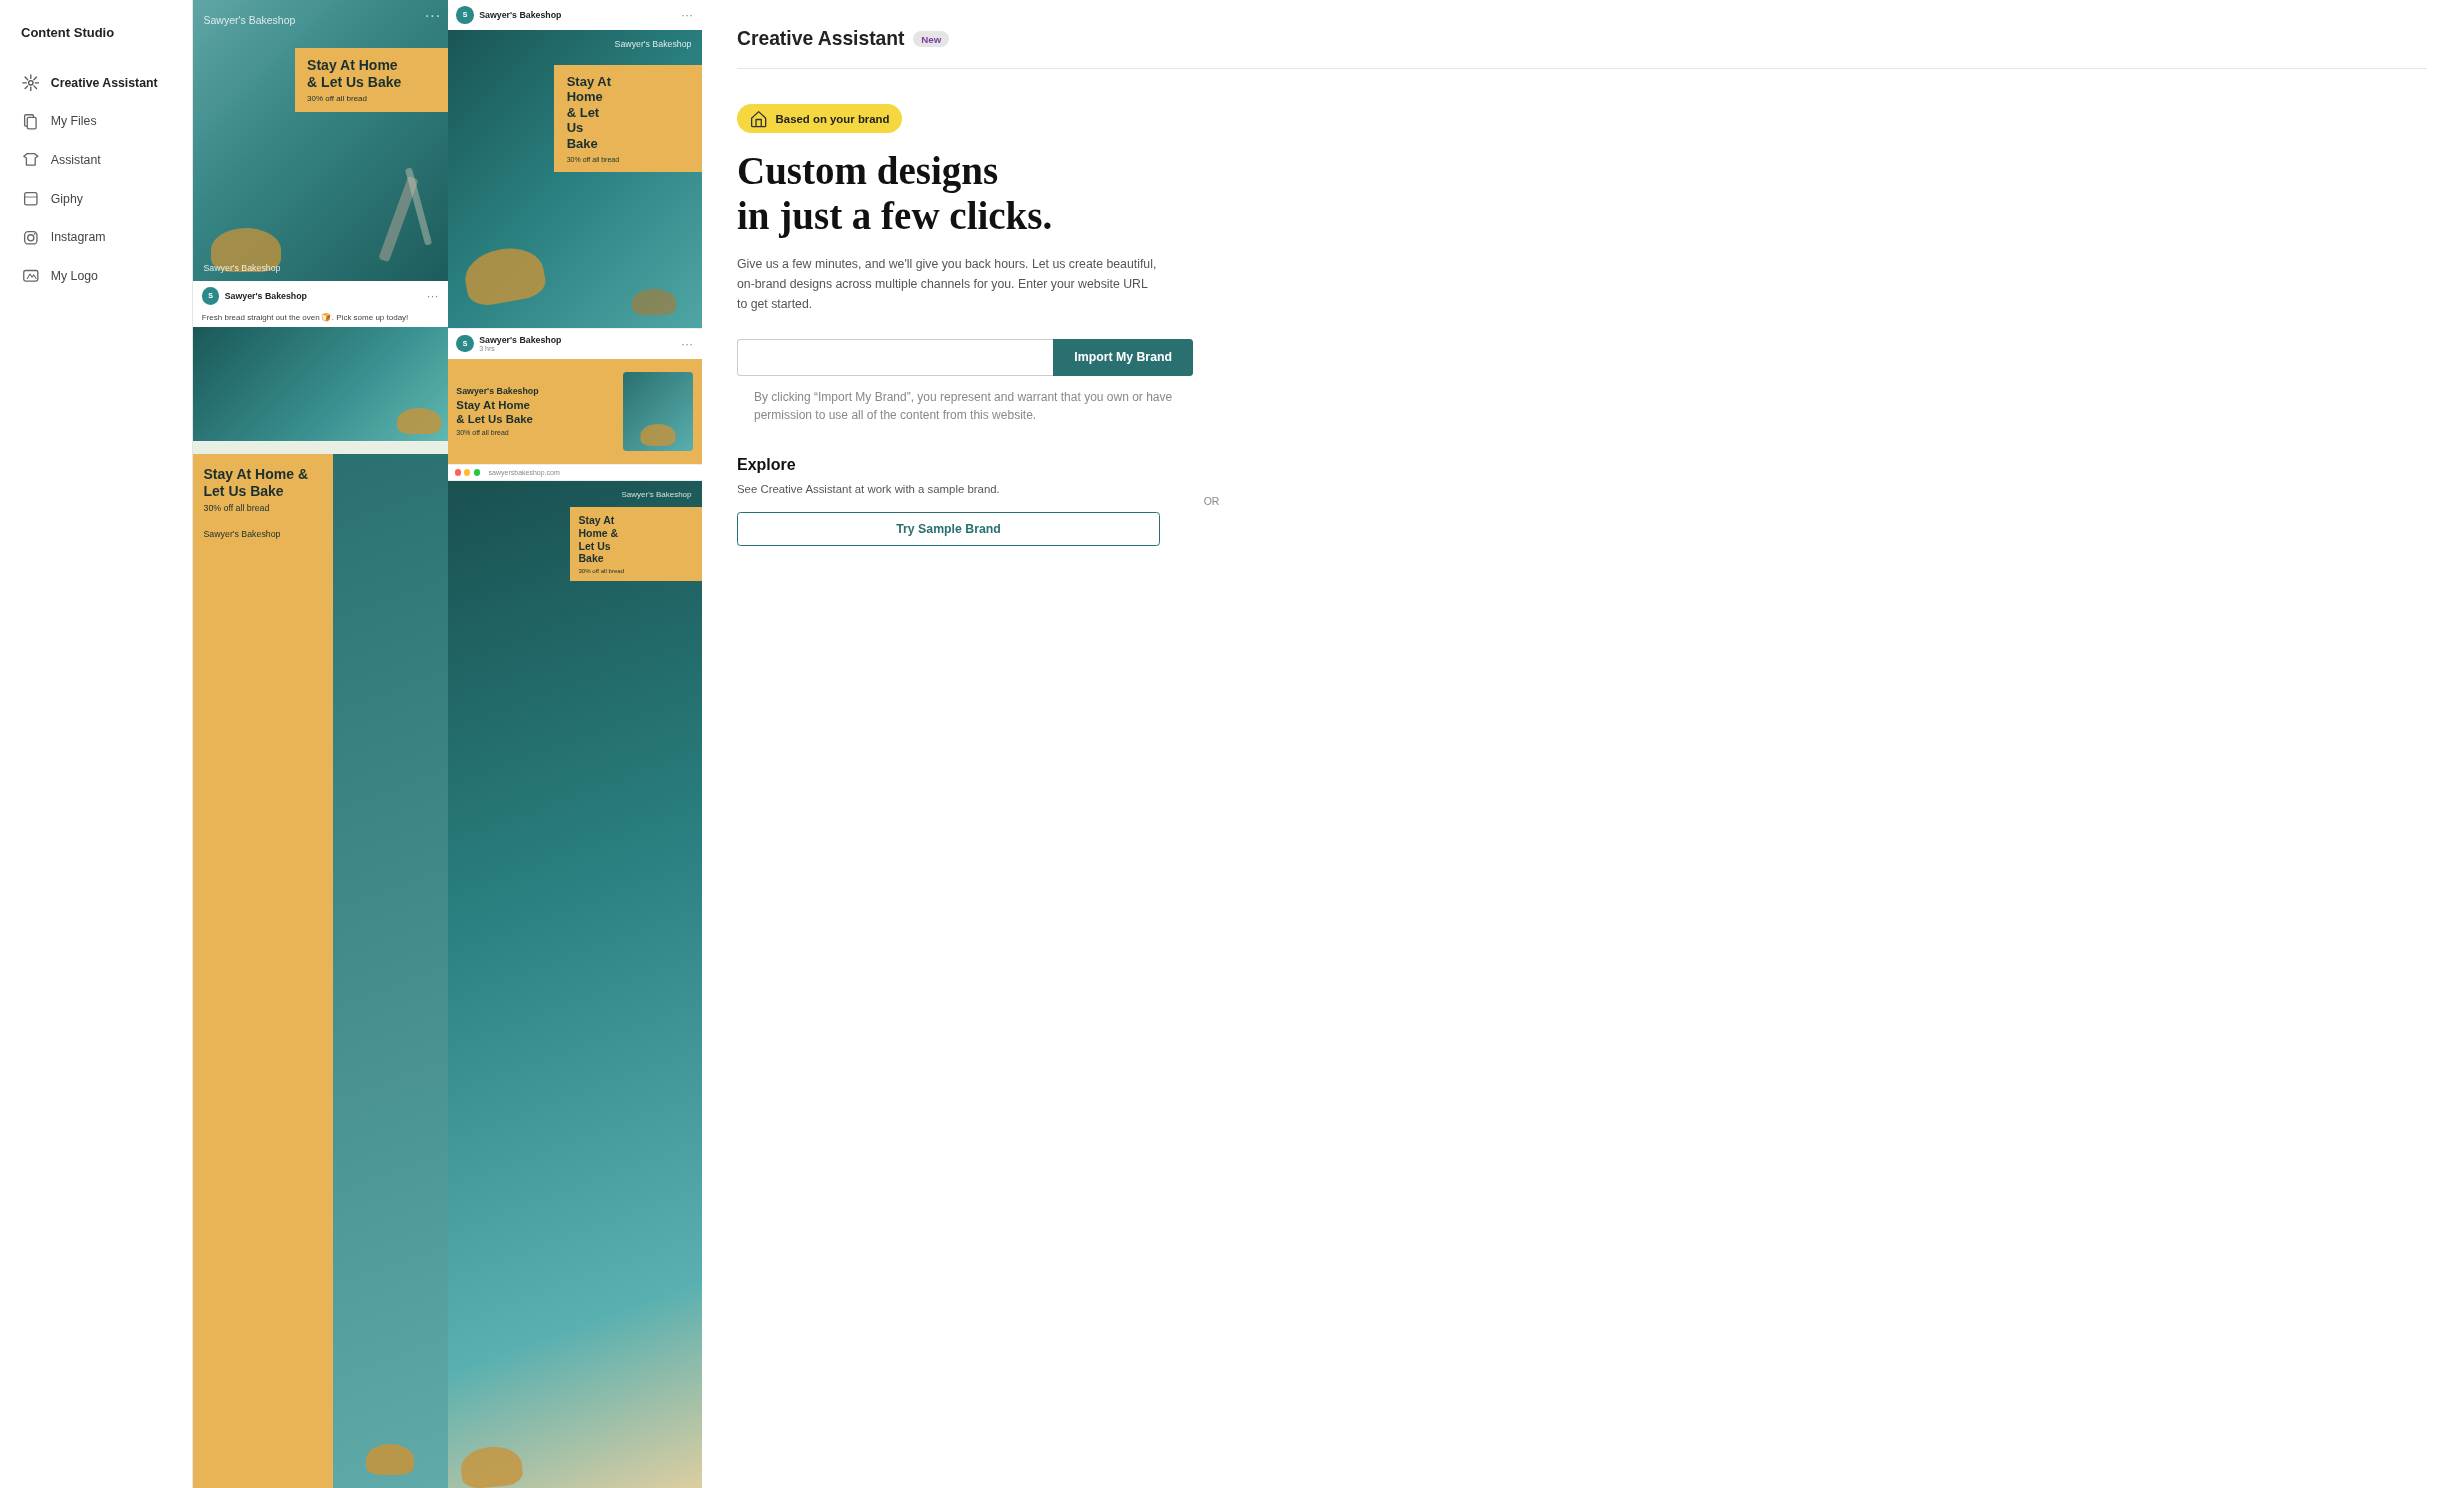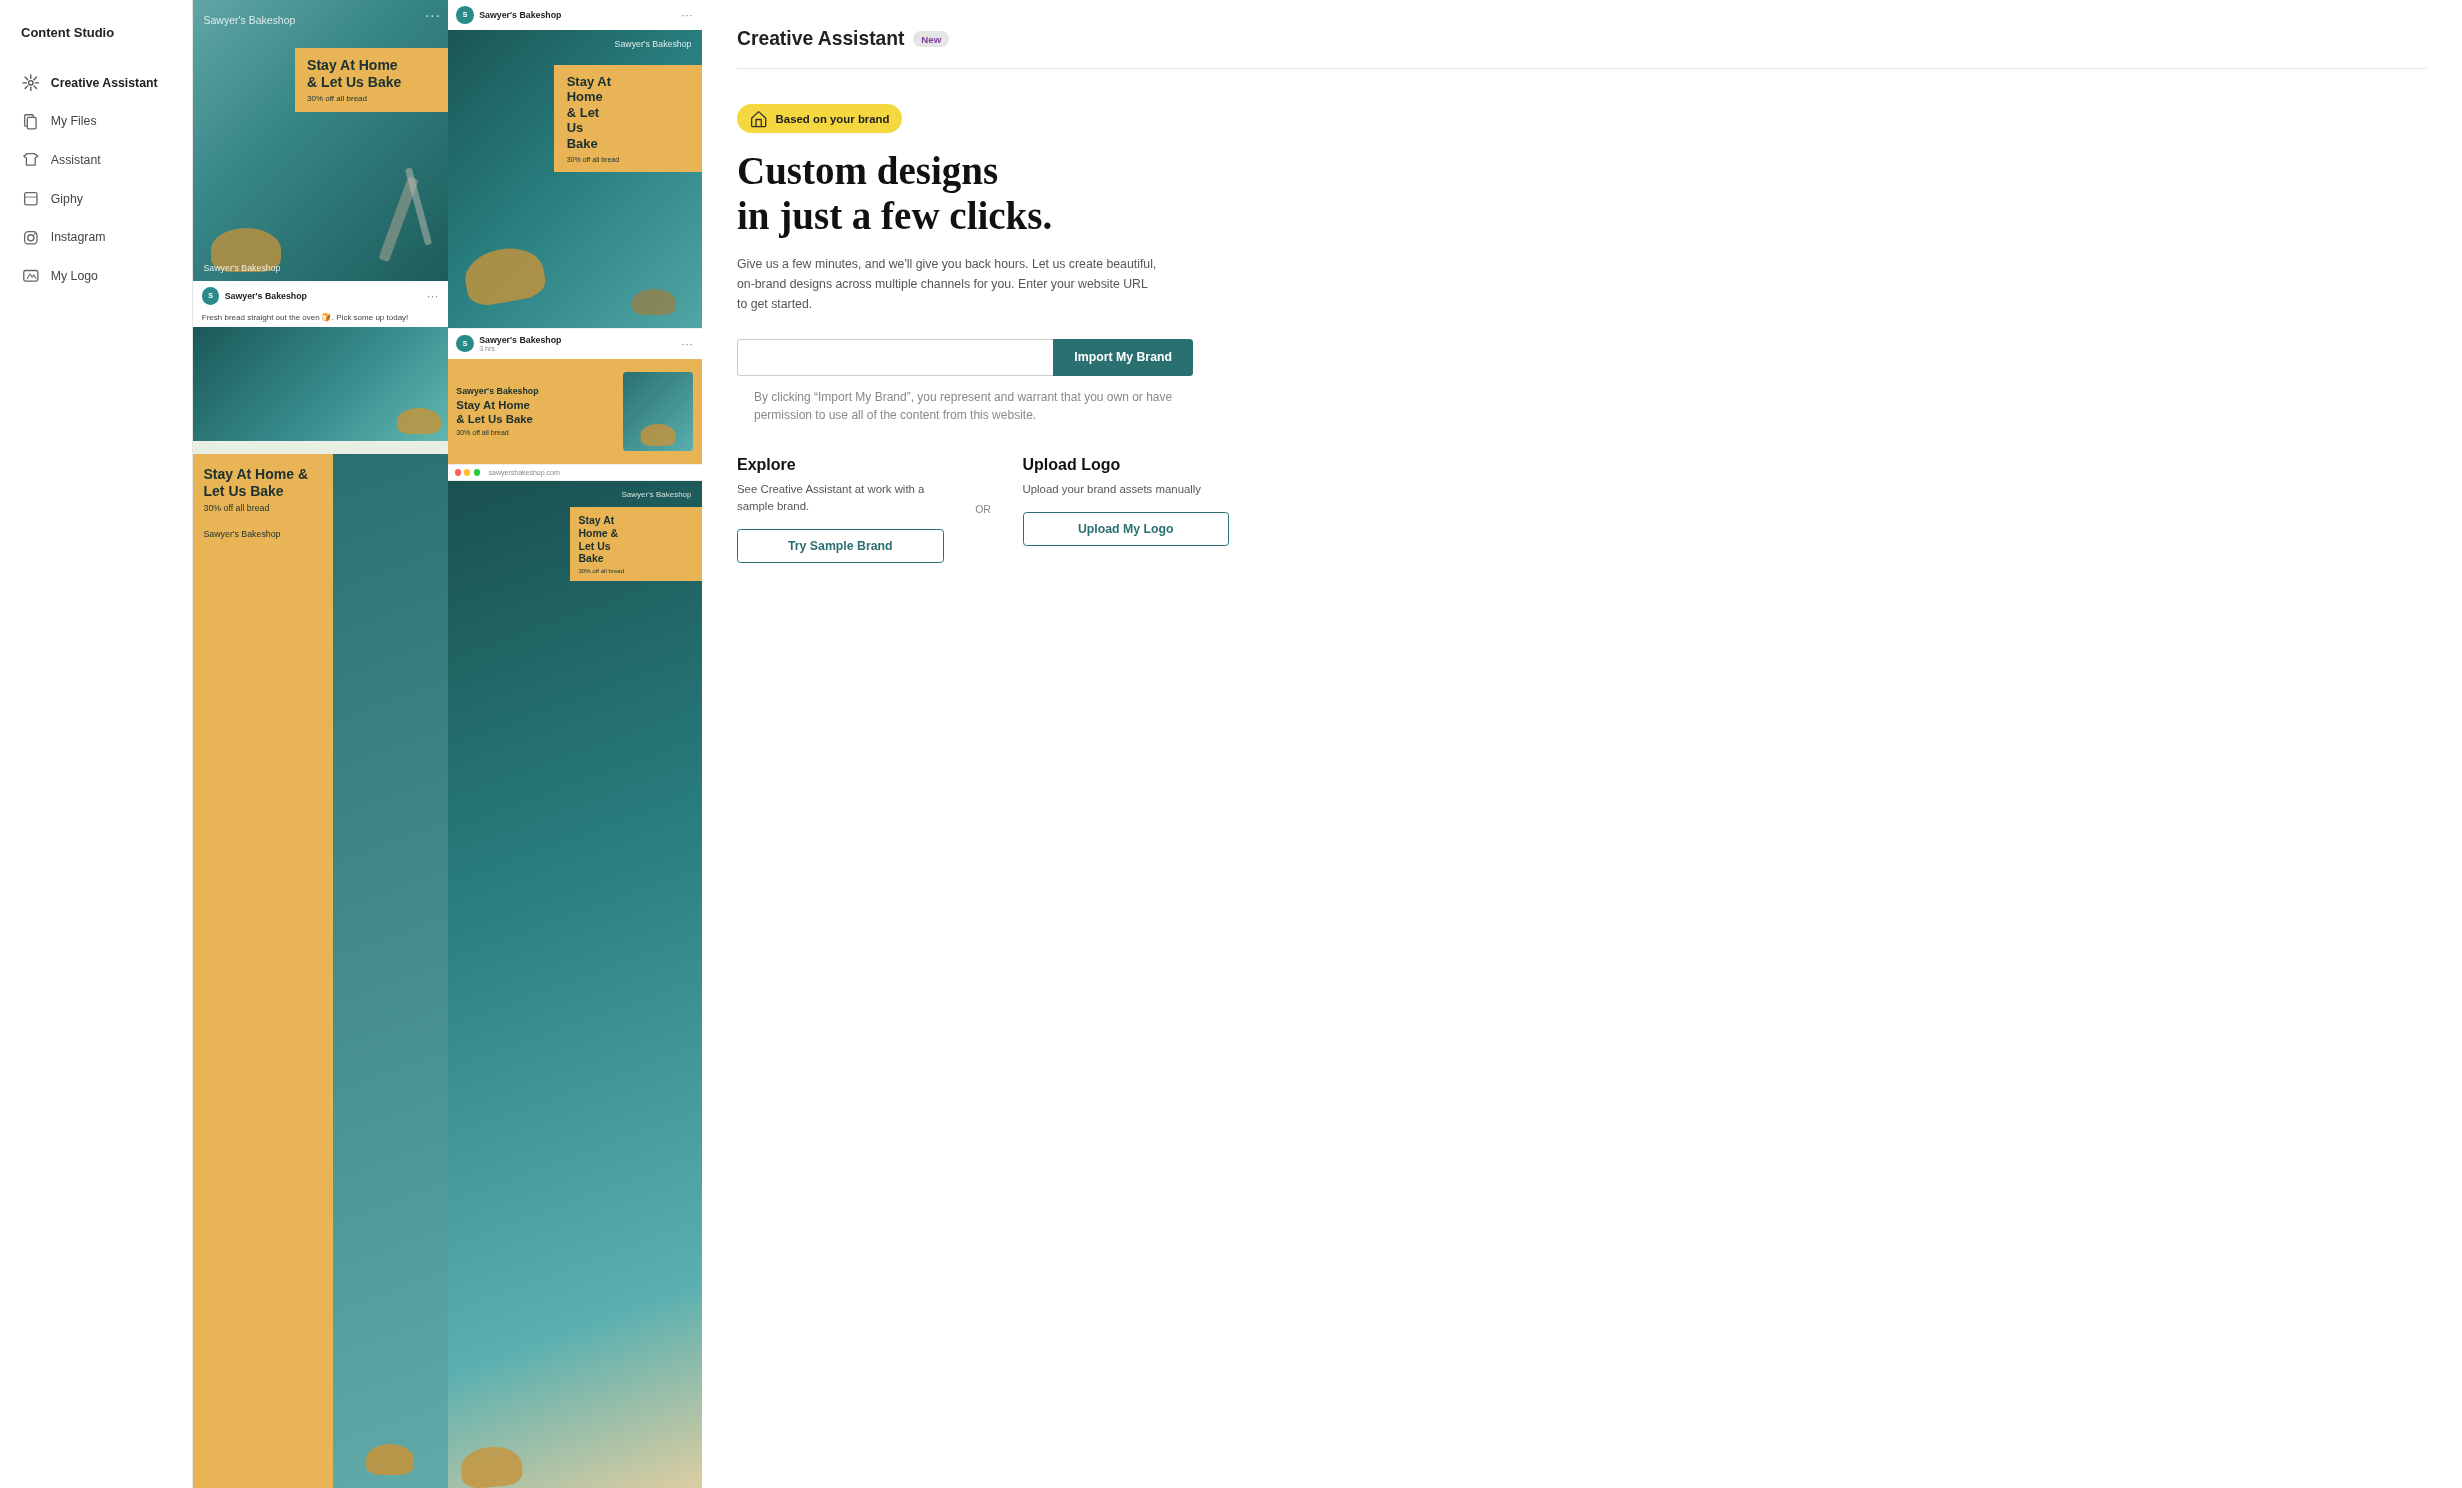--- a/index.html
+++ b/index.html
@@ -160,21 +160,21 @@
       color: #888;
       max-width: 456px;
       line-height: 1.5;
       margin-bottom: 32px;
       margin-left: 17px;
     }
 
     .explore-section {
       display: flex;
       align-items: stretch;
-      gap: 1px;
+      gap: 13px;
       max-width: 492px;
     }
     .explore-left {
       flex: 1;
       padding-right: 21px;
     }
     .explore-right {
       flex: 1;
       padding-left: 21px;
     }
@@ -465,24 +465,19 @@
         <div class="explore-desc">See Creative Assistant at work with a sample brand.</div>
         <button class="outline-btn">Try Sample Brand</button>
       </div>
 
       <div style="display:flex; flex-direction:row; align-items:center; width:35px; padding:0 7px;">
         <div style="flex:1; width:0.9px; background:#ddd;"></div>
         <span style="font-size:10.5px; color:#888; padding:5.3px 0;">OR</span>
         <div style="flex:1; width:0.9px; background:#ddd;"></div>
       </div>
 
-      <div class="explore-right">
-        <div class="explore-title">Upload Logo</div>
-        <div class="explore-desc">Upload your brand assets manually</div>
-        <button class="outline-btn">Upload My Logo</button>
-      </div>
 
     </div>
 
   </div>
 
 </div>
 
 
 </body></html>

